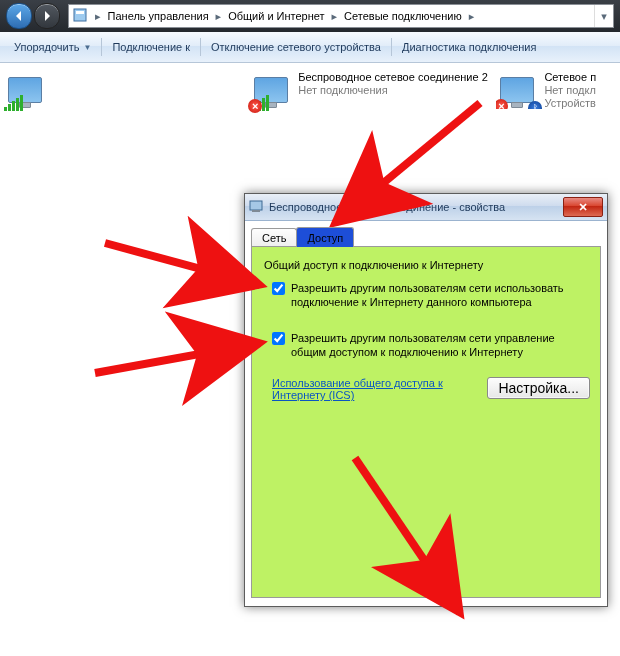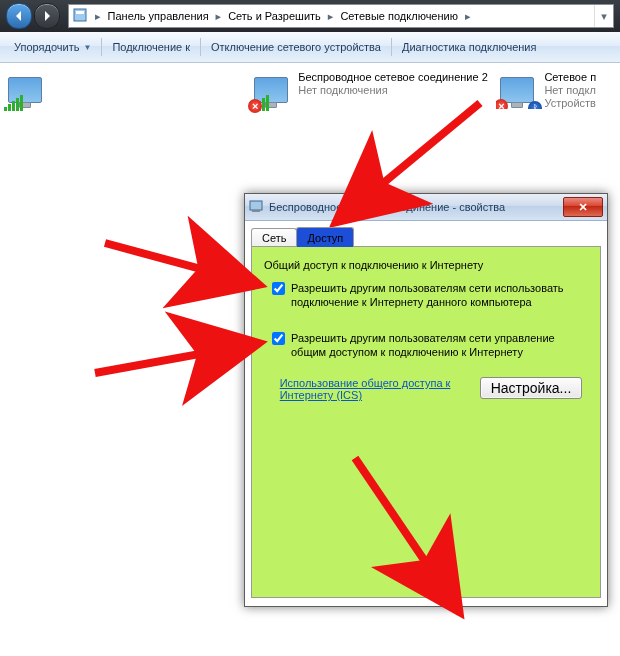--- a/index.html
+++ b/index.html
@@ -44,21 +44,21 @@
   .closebtn{position:absolute;right:4px;top:3px;width:38px;height:18px;background:linear-gradient(#e88a82,#d9452e 45%,#c22612 46%,#de6a52);border:1px solid #8a2012;border-radius:2px;color:#fff;display:flex;align-items:center;justify-content:center;font-weight:bold;font-size:11px;}
   .dlg-body{background:#fff;padding:4px 6px 8px;}
   .tabstrip{height:22px;display:flex;align-items:flex-end;position:relative;}
   .tab{border:1px solid #9a9a9a;border-bottom:none;background:linear-gradient(#fdfdfd,#eee);padding:3px 10px;margin-right:-1px;border-radius:3px 3px 0 0;color:#000;position:relative;}
   .tab.active{background:#1d4ed8;z-index:2;padding-top:4px;}
   .tabpanel{border:1px solid #9a9a9a;padding:10px 10px 14px;margin-top:-1px;min-height:326px;background:#bef264;position:relative;}
   .group-title{margin:2px 0 10px 2px;color:#000;}
   .chk{display:flex;align-items:flex-start;margin:4px 0 0 10px;}
   .chk input{margin:1px 6px 0 0;}
   .chk-label{color:#000;line-height:14px;}
-  .linkrow{display:flex;align-items:flex-start;justify-content:center;margin-top:18px;margin-left:10px;}
+  .linkrow{display:flex;align-items:flex-start;justify-content:space-between;margin-top:18px;margin-left:10px;}
   .link{color:#0a56c2;text-decoration:underline;max-width:200px;}
   .btn{background:linear-gradient(#fdfdfd,#e7e7e7);border:1px solid #8a8a8a;border-radius:3px;padding:2px 10px;color:#000;font-size:14px;box-shadow:inset 0 0 0 1px rgba(255,255,255,.6);}
   .btn-default{border-color:#3c7fb1;box-shadow:0 0 0 1px #a3d1ff inset, inset 0 0 0 2px rgba(255,255,255,.6);}
   .dlg-footer{display:flex;justify-content:flex-end;gap:6px;padding:8px 10px;background:#fff;}
   .dlg-footer .btn{min-width:68px;text-align:center;}
   
   .arrow{position:absolute;pointer-events:none;}
   .arrow svg{overflow:visible;}
 </style>
 </head>
@@ -78,21 +78,21 @@
   <div class="addr">
     <span class="ico">
       <svg width="14" height="14">
           <rect x="1" y="1" width="12" height="12" fill="#9ecbef" stroke="#3e6fa0"></rect>
           <rect x="3" y="3" width="8" height="3" fill="#fff"></rect>
         </svg>
     </span>
     <span class="chev">▸</span>
     <span class="seg">Панель управления</span>
     <span class="chev">▸</span>
-    <span class="seg">Сеть и Разрешить</span>
+    <span class="seg">Общий и Интернет</span>
     <span class="chev">▸</span>
     <span class="seg">Сетевые подключению</span>
     <span class="chev">▸</span>
     <span style="flex:1"></span>
     <span class="addr-end">▾</span>
   </div>
 </div>
 
 <div class="toolbar">
   <div class="tool">

